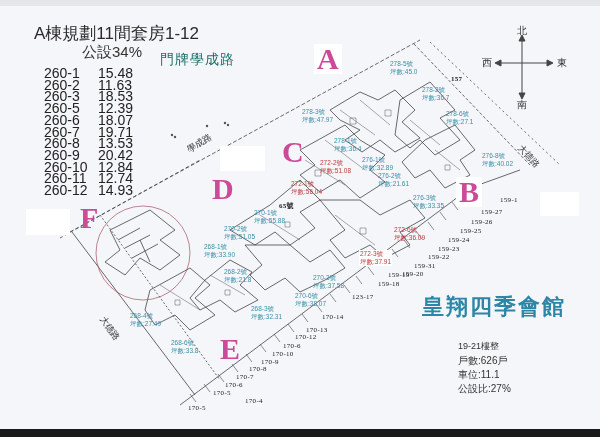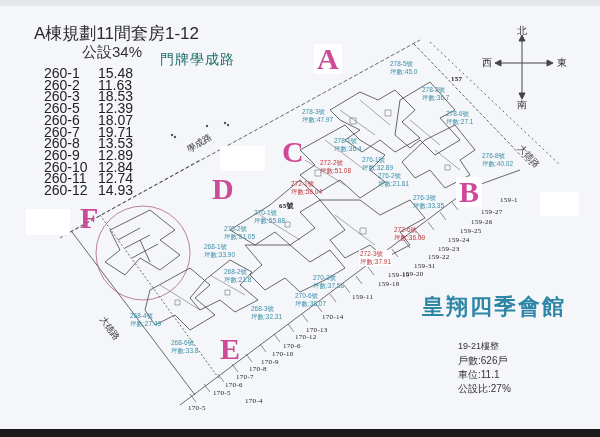--- a/index.html
+++ b/index.html
@@ -65,21 +65,21 @@
   <div class="unit-row">
       <span class="id">260-7</span>
       <span>19.71</span>
     </div>
   <div class="unit-row">
       <span class="id">260-8</span>
       <span>13.53</span>
     </div>
   <div class="unit-row">
       <span class="id">260-9</span>
-      <span>12.89</span>
+      <span>20.42</span>
     </div>
   <div class="unit-row">
       <span class="id">260-10</span>
       <span>12.84</span>
     </div>
   <div class="unit-row">
       <span class="id">260-11</span>
       <span>12.74</span>
     </div>
   <div class="unit-row">
@@ -268,21 +268,21 @@
 <div class="lot" style="left:481px;top:208px;">159-27</div>
 <div class="lot" style="left:471px;top:218px;">159-26</div>
 <div class="lot" style="left:460px;top:227px;">159-25</div>
 <div class="lot" style="left:448px;top:236px;text-align:right;">159-24</div>
 <div class="lot" style="left:438px;top:245px;">159-23</div>
 <div class="lot" style="left:428px;top:253px;">159-22</div>
 <div class="lot" style="left:414px;top:262px;">159-31</div>
 <div class="lot" style="left:402px;top:270px;">159-20</div>
 <div class="lot" style="left:388px;top:271px;">159-19</div>
 <div class="lot" style="left:378px;top:280px;">159-18</div>
-<div class="lot" style="left:352px;top:293px;">159-11</div>
+<div class="lot" style="left:352px;top:293px;">123-17</div>
 
 <div class="lot" style="left:322px;top:313px;">170-14</div>
 <div class="lot" style="left:306px;top:326px;">170-13</div>
 <div class="lot" style="left:295px;top:333px;">170-12</div>
 <div class="lot" style="left:283px;top:342px;">170-6</div>
 <div class="lot" style="left:272px;top:350px;">170-10</div>
 <div class="lot" style="left:261px;top:358px;">170-9</div>
 <div class="lot" style="left:249px;top:365px;">170-8</div>
 <div class="lot" style="left:236px;top:373px;">170-7</div>
 <div class="lot" style="left:225px;top:381px;">170-6</div>

